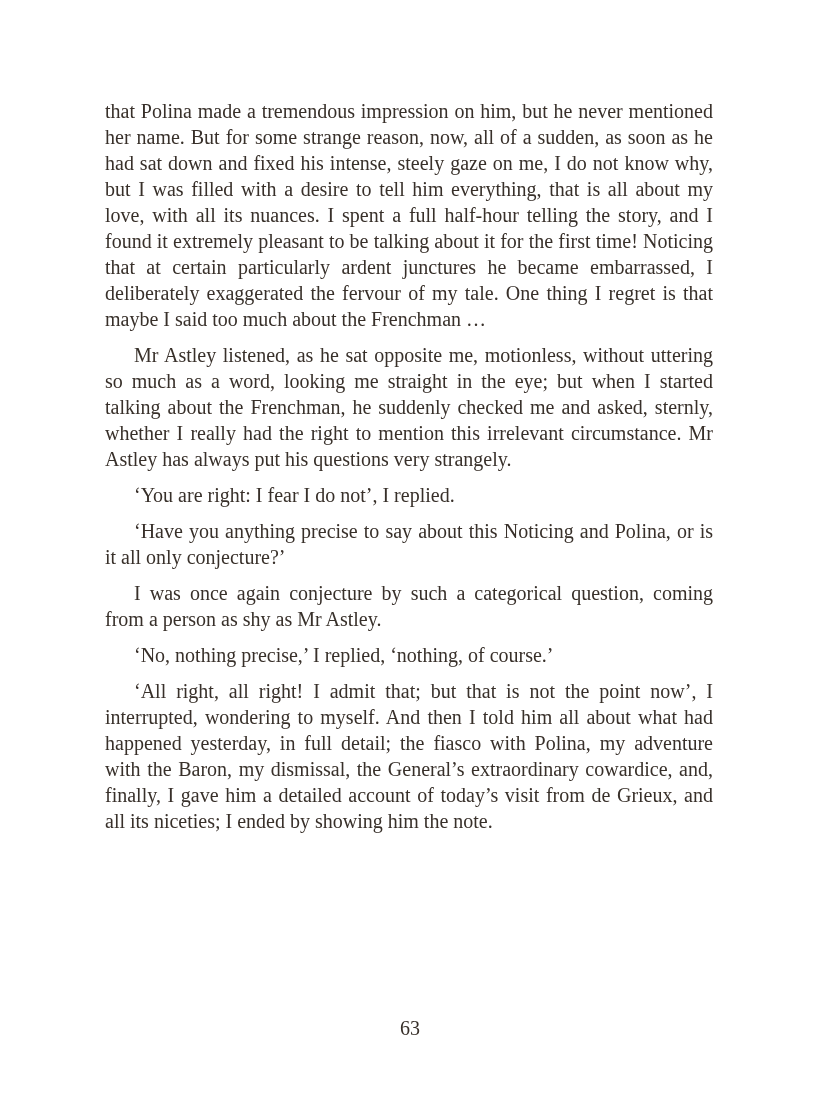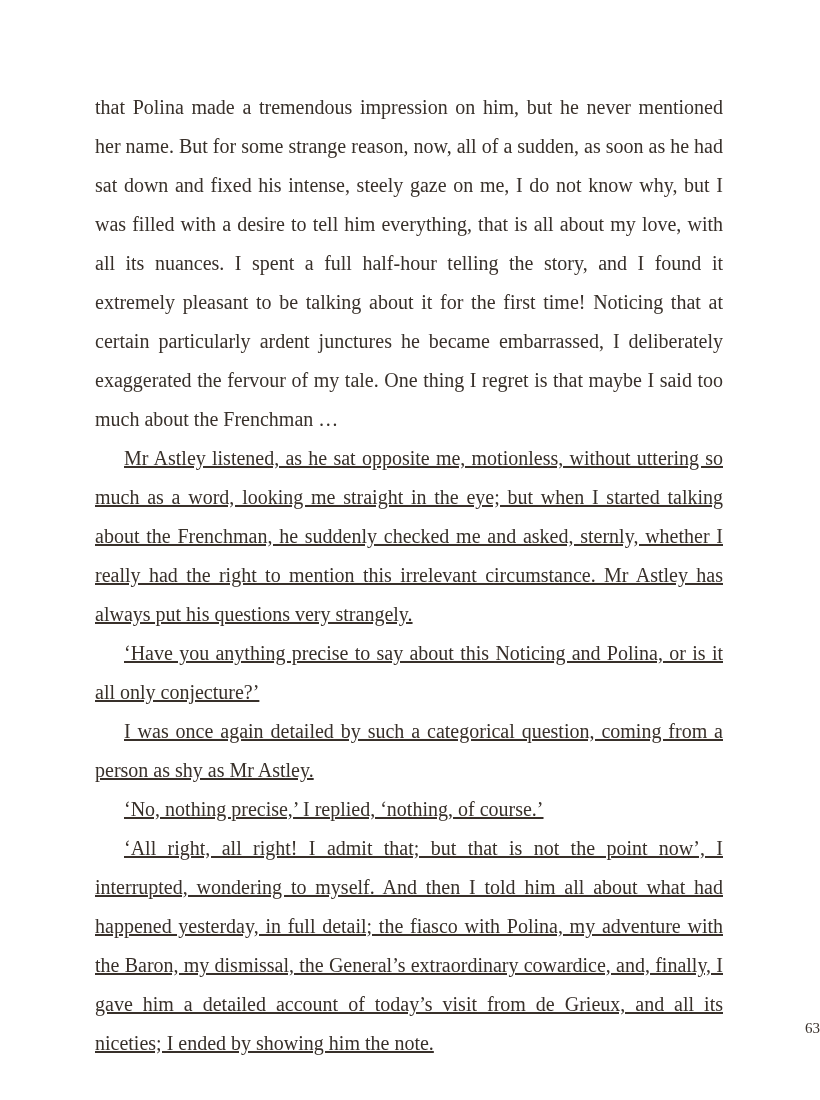--- a/index.html
+++ b/index.html
@@ -16,48 +16,48 @@
     font-family: "Liberation Serif", "DejaVu Serif", serif;
     color: #38302a;
   }
   .text-block {
     position: absolute;
     left: 95px;
     top: 88px;
     width: 628px;
   }
   .text-block p {
-    margin: 0;
+    margin: 10px;
     padding: 0;
     font-size: 20px;
-    line-height: 39px;
+    line-height: 26px;
     text-align: justify;
     color: #38302a;
   }
   .text-block p.indented {
     text-indent: 29px;
-    text-decoration: underline;
   }
   .page-number {
     position: absolute;
     left: 0;
     top: 1015px;
     width: 100%;
-    text-align: right;
-    font-size: 15px;
+    text-align: center;
+    font-size: 20px;
     line-height: 27px;
     color: #38302a;
   }
 </style>
 </head>
 <body>
 
 <div class="page">
   <div class="text-block">
     <p>that Polina made a tremendous impression on him, but he never mentioned her name. But for some strange reason, now, all of a sudden, as soon as he had sat down and fixed his intense, steely gaze on me, I do not know why, but I was filled with a desire to tell him everything, that is all about my love, with all its nuances. I spent a full half-hour telling the story, and I found it extremely pleasant to be talking about it for the first time! Noticing that at certain particularly ardent junctures he became embarrassed, I deliberately exaggerated the fervour of my tale. One thing I regret is that maybe I said too much about the Frenchman …</p>
     <p class="indented">Mr Astley listened, as he sat opposite me, motionless, without uttering so much as a word, looking me straight in the eye; but when I started talking about the Frenchman, he suddenly checked me and asked, sternly, whether I really had the right to mention this irrelevant circumstance. Mr Astley has always put his questions very strangely.</p>
+    <p class="indented">‘You are right: I fear I do not’, I replied.</p>
     <p class="indented">‘Have you anything precise to say about this Noticing and Polina, or is it all only conjecture?’</p>
-    <p class="indented">I was once again detailed by such a categorical question, coming from a person as shy as Mr Astley.</p>
+    <p class="indented">I was once again conjecture by such a categorical question, coming from a person as shy as Mr Astley.</p>
     <p class="indented">‘No, nothing precise,’ I replied, ‘nothing, of course.’</p>
     <p class="indented">‘All right, all right! I admit that; but that is not the point now’, I interrupted, wondering to myself. And then I told him all about what had happened yesterday, in full detail; the fiasco with Polina, my adventure with the Baron, my dismissal, the General’s extraordinary cowardice, and, finally, I gave him a detailed account of today’s visit from de Grieux, and all its niceties; I ended by showing him the note.</p>
   </div>
   <div class="page-number">63</div>
 </div>
 
 </body></html>

